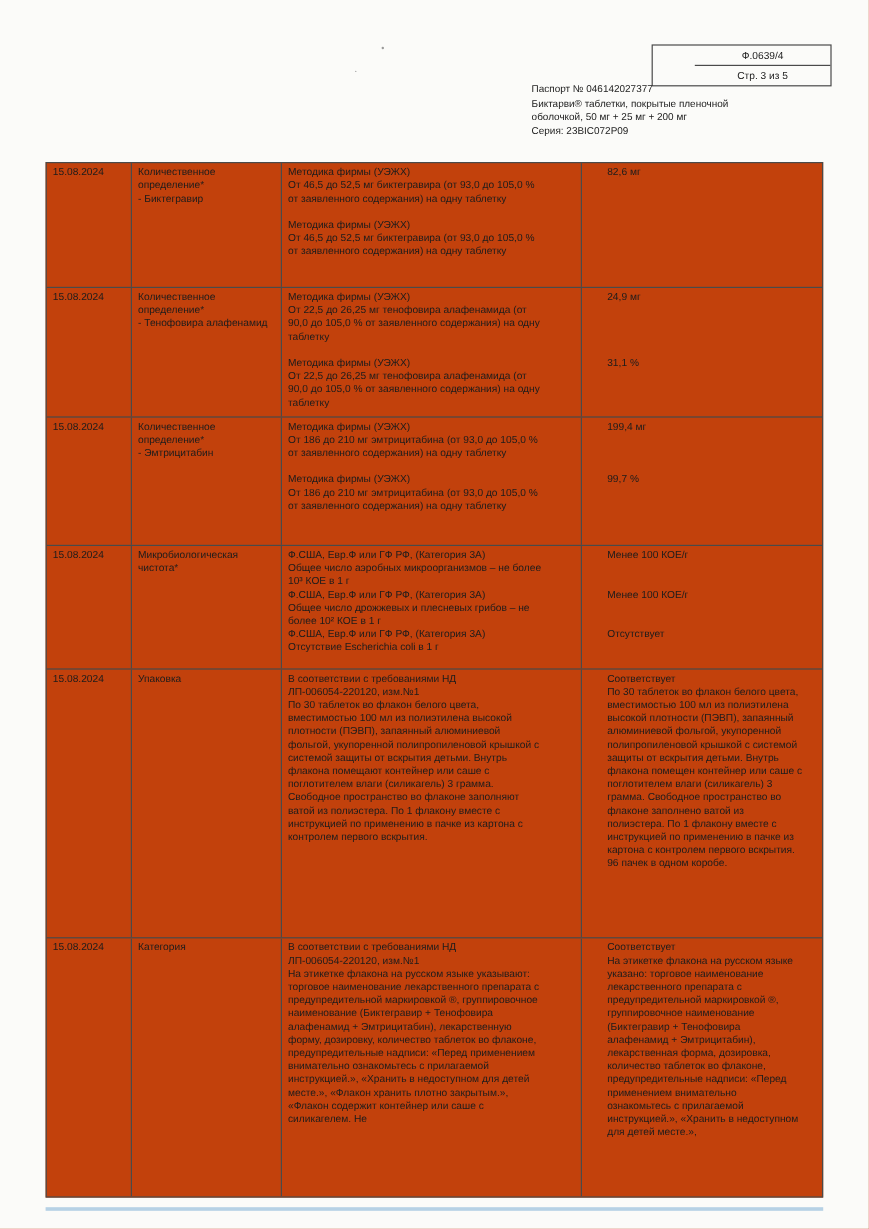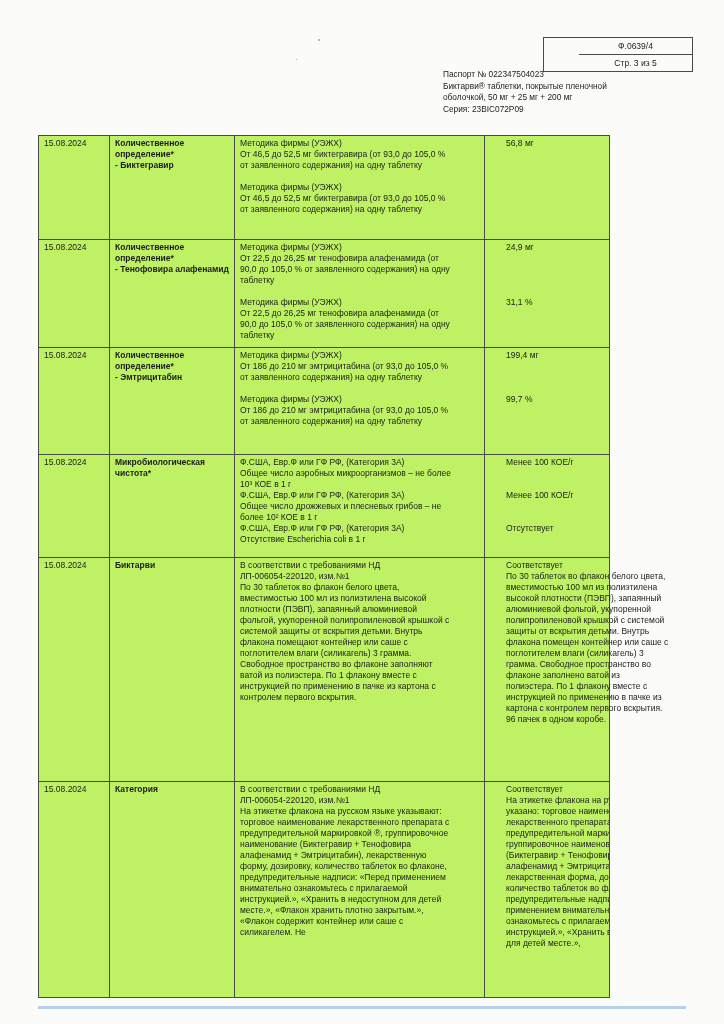--- a/index.html
+++ b/index.html
@@ -22,35 +22,35 @@
 
   
   .header-block{
     position:absolute;top:69px;left:443px;width:200px;
     font-size:8.3px;line-height:11.5px;
   }
   .header-block div{margin:0;}
 
   
   .table{
-    position:absolute;left:38px;top:135px;width:572px;
+    position:absolute;left:38px;top:135px;width:648px;
     border:1px solid #4a4a4a;font-size:8.5px;line-height:11px;
-    background:#bef264;
+    background:#c2410c;
   }
   .row{display:grid;grid-template-columns:71px 125px 450px;border-bottom:1px solid #4a4a4a;}
   .row:last-child{border-bottom:none;}
   .row:nth-child(1){min-height:104px;}
   .row:nth-child(2){min-height:108px;}
   .row:nth-child(3){min-height:107px;}
   .row:nth-child(4){min-height:103px;}
   .row:nth-child(5){min-height:224px;}
   .row:nth-child(6){height:215px;overflow:hidden;}
 
   .cell-date{border-right:1px solid #4a4a4a;padding:2px 2px 2px 5px;}
-  .cell-param{border-right:1px solid #4a4a4a;padding:2px 5px 2px 5px;white-space:pre-line;font-weight:bold;}
+  .cell-param{border-right:1px solid #4a4a4a;padding:2px 5px 2px 5px;white-space:pre-line;}
   .cell-segs{position:relative;padding:2px 0;}
   .cell-segs::before{content:"";position:absolute;left:249px;top:0;bottom:0;width:1px;background:#4a4a4a;}
 
   .seg{display:grid;grid-template-columns:249px 201px;gap:16px;}
   .seg-method{padding:0 30px 0 5px;white-space:pre-line;}
   .seg-result{padding:0 32px 0 6px;white-space:pre-line;}
   
   .row:nth-child(-n+3) .seg + .seg{margin-top:11px;}
 
   
@@ -61,35 +61,35 @@
 </style>
 </head>
 <body>
 
 <div class="form-box">
   <div class="fb-cell">Ф.0639/4</div>
   <div class="fb-cell">Стр. 3 из 5</div>
 </div>
 
 <div class="header-block">
-  <div>Паспорт № 022347504023</div>
+  <div>Паспорт № 046142027377</div>
   <div>Биктарви® таблетки, покрытые пленочной оболочкой, 50 мг + 25 мг + 200 мг</div>
   <div>Серия: 23BIC072P09</div>
 </div>
 
 <div class="table">
     <div class="row">
       <div class="cell-date">15.08.2024</div>
       <div class="cell-param">Количественное определение*
 - Биктегравир</div>
       <div class="cell-segs">
         <div class="seg">
           <div class="seg-method">Методика фирмы (УЭЖХ)
 От 46,5 до 52,5 мг биктегравира (от 93,0 до 105,0 % от заявленного содержания) на одну таблетку</div>
-          <div class="seg-result">56,8 мг</div>
+          <div class="seg-result">82,6 мг</div>
         </div>
         <div class="seg">
           <div class="seg-method">Методика фирмы (УЭЖХ)
 От 46,5 до 52,5 мг биктегравира (от 93,0 до 105,0 % от заявленного содержания) на одну таблетку</div>
         </div>
       </div>
     </div>
     <div class="row">
       <div class="cell-date">15.08.2024</div>
       <div class="cell-param">Количественное определение*
@@ -140,21 +140,21 @@
         </div>
         <div class="seg">
           <div class="seg-method">Ф.США, Евр.Ф или ГФ РФ, (Категория 3А)
 Отсутствие Escherichia coli в 1 г</div>
           <div class="seg-result">Отсутствует</div>
         </div>
       </div>
     </div>
     <div class="row">
       <div class="cell-date">15.08.2024</div>
-      <div class="cell-param">Биктарви</div>
+      <div class="cell-param">Упаковка</div>
       <div class="cell-segs">
         <div class="seg">
           <div class="seg-method">В соответствии с требованиями НД
 ЛП-006054-220120, изм.№1
 По 30 таблеток во флакон белого цвета, вместимостью 100 мл из полиэтилена высокой плотности (ПЭВП), запаянный алюминиевой фольгой, укупоренной полипропиленовой крышкой с системой защиты от вскрытия детьми. Внутрь флакона помещают контейнер или саше с поглотителем влаги (силикагель) 3 грамма. Свободное пространство во флаконе заполняют ватой из полиэстера. По 1 флакону вместе с инструкцией по применению в пачке из картона с контролем первого вскрытия.</div>
           <div class="seg-result">Соответствует
 По 30 таблеток во флакон белого цвета, вместимостью 100 мл из полиэтилена высокой плотности (ПЭВП), запаянный алюминиевой фольгой, укупоренной полипропиленовой крышкой с системой защиты от вскрытия детьми. Внутрь флакона помещен контейнер или саше с поглотителем влаги (силикагель) 3 грамма. Свободное пространство во флаконе заполнено ватой из полиэстера. По 1 флакону вместе с инструкцией по применению в пачке из картона с контролем первого вскрытия. 96 пачек в одном коробе.</div>
         </div>
       </div>
     </div>

